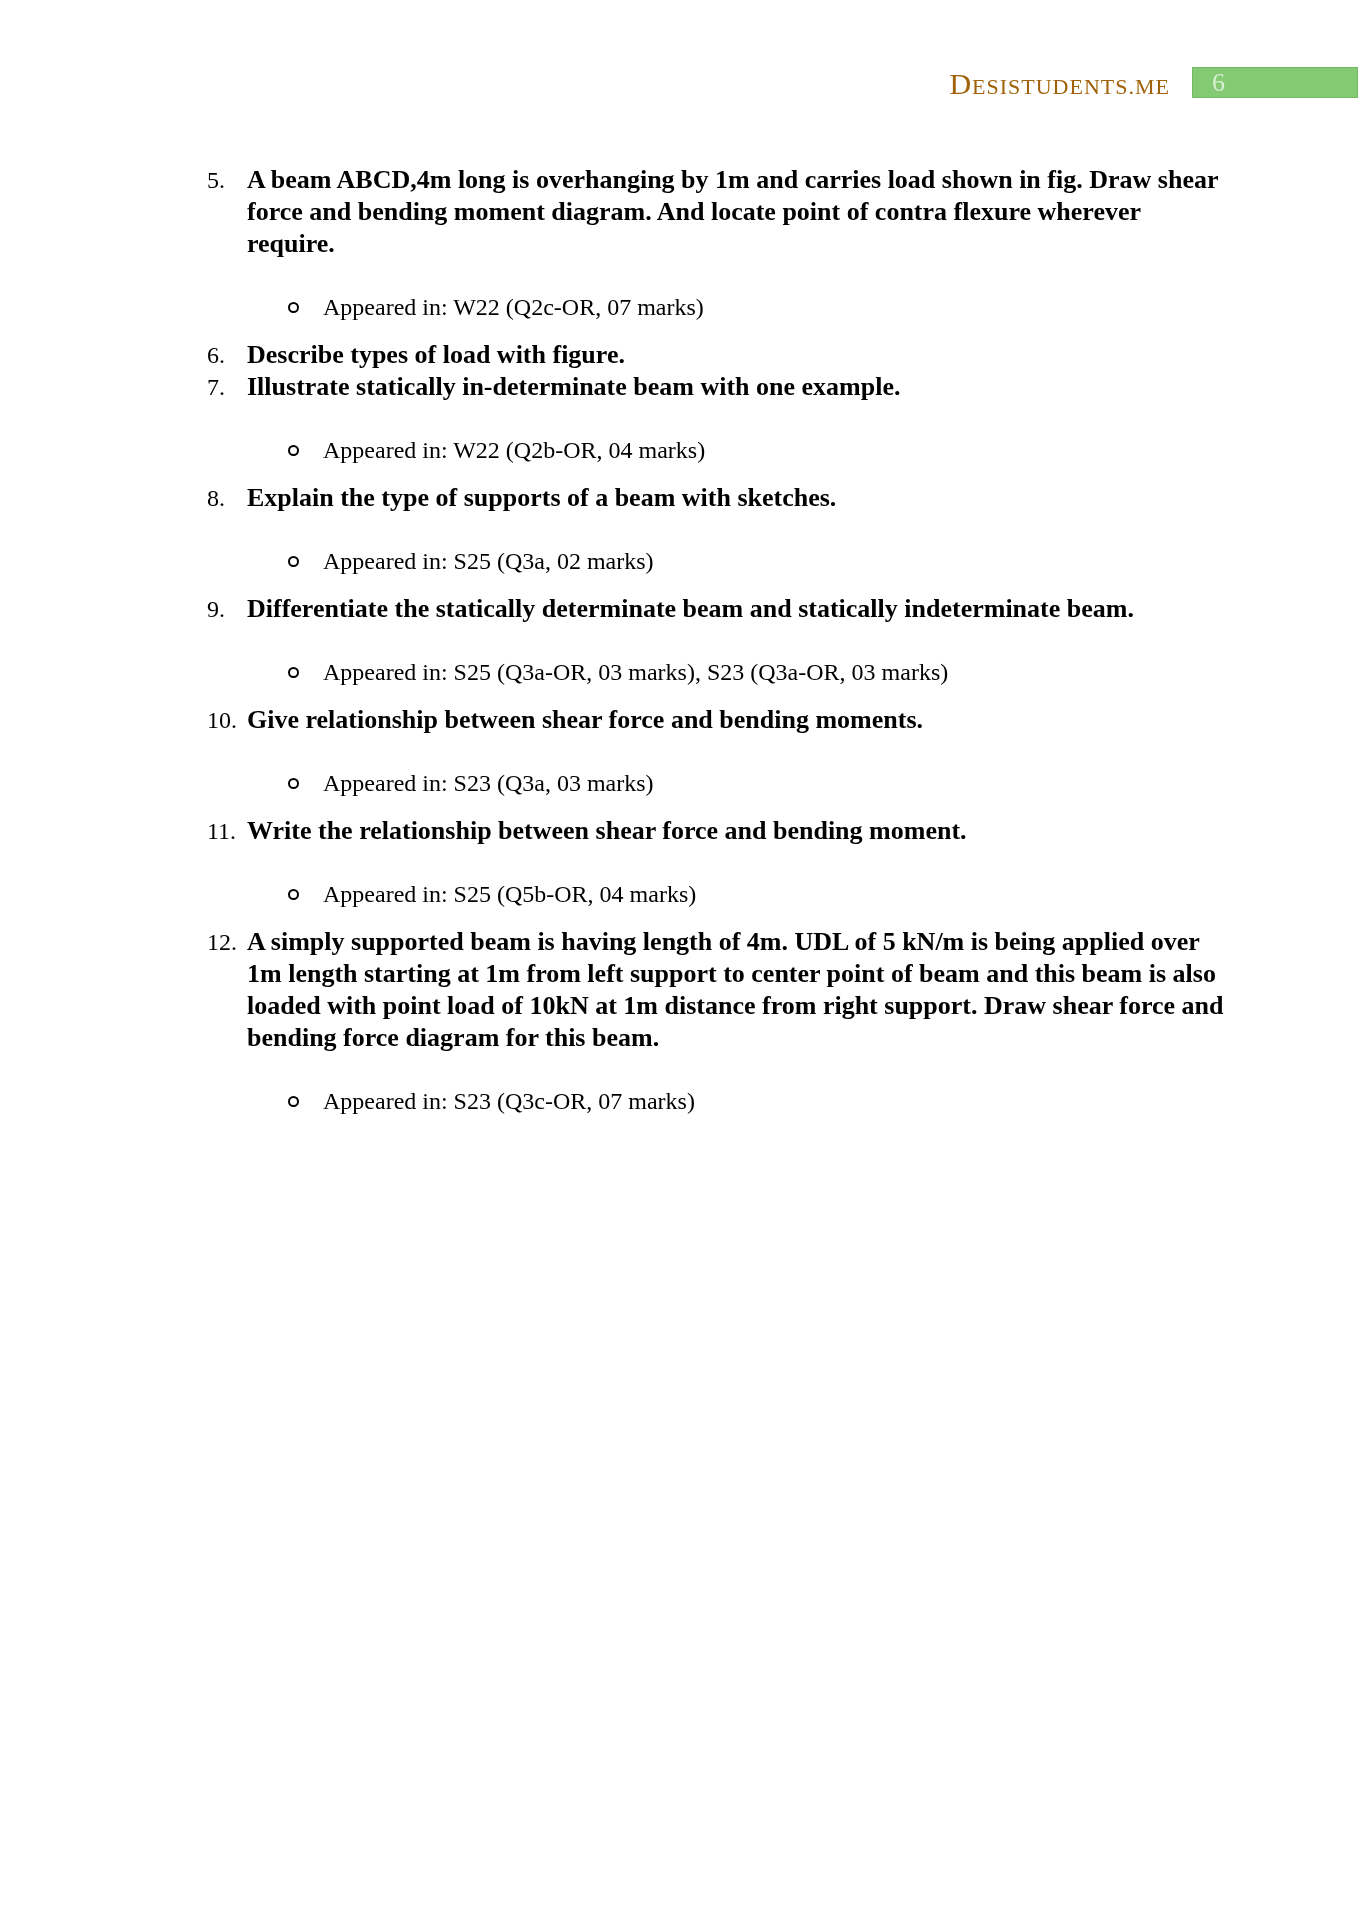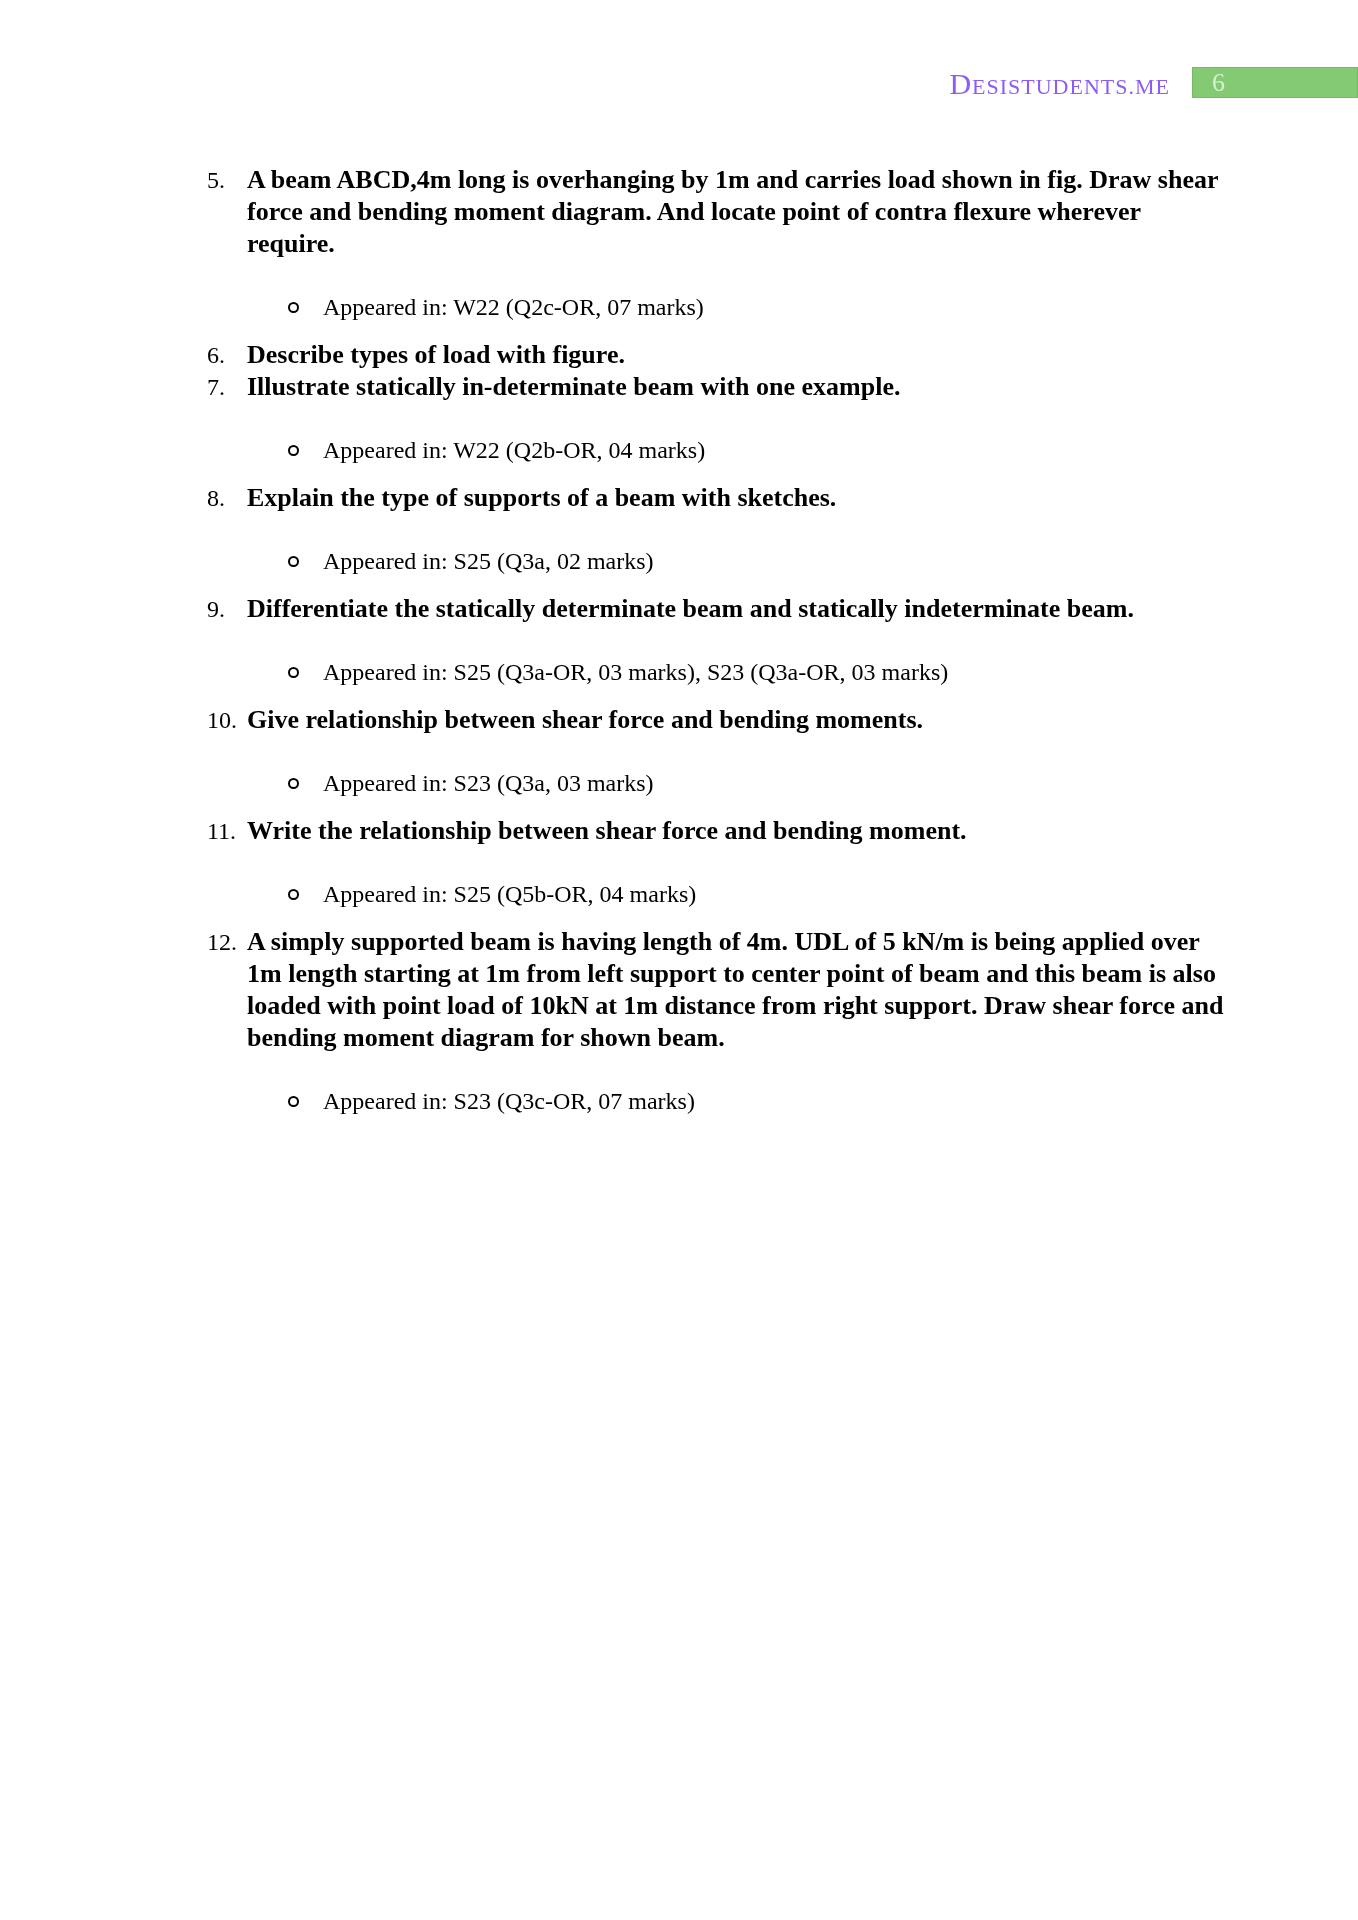--- a/index.html
+++ b/index.html
@@ -14,21 +14,21 @@
   }
 
   
   .site {
     position: absolute;
     top: 69px;
     right: 188px;
     font-size: 22px;
     line-height: 30px;
     letter-spacing: 1px;
-    color: #8b5cf6;
+    color: #a16207;
     white-space: nowrap;
   }
   .site::first-letter {
     font-size: 30px;
   }
   .page-badge {
     position: absolute;
     left: 1192px;
     right: 0;
     top: 67px;
@@ -149,17 +149,17 @@
         <div class="qline">Write the relationship between shear force and bending moment.</div>
       </div>
     </div>
     <div class="appeared"><span class="obullet"></span><span class="aptext">Appeared in: S25 (Q5b-OR, 04 marks)</span></div>
     <div class="qitem">
       <span class="qnum">12.</span>
       <div class="qtext">
         <div class="qline">A simply supported beam is having length of 4m. UDL of 5 kN/m is being applied over</div>
         <div class="qline">1m length starting at 1m from left support to center point of beam and this beam is also</div>
         <div class="qline">loaded with point load of 10kN at 1m distance from right support. Draw shear force and</div>
-        <div class="qline">bending moment diagram for shown beam.</div>
+        <div class="qline">bending force diagram for this beam.</div>
       </div>
     </div>
     <div class="appeared"><span class="obullet"></span><span class="aptext">Appeared in: S23 (Q3c-OR, 07 marks)</span></div>
   </div>
 
 </body></html>

